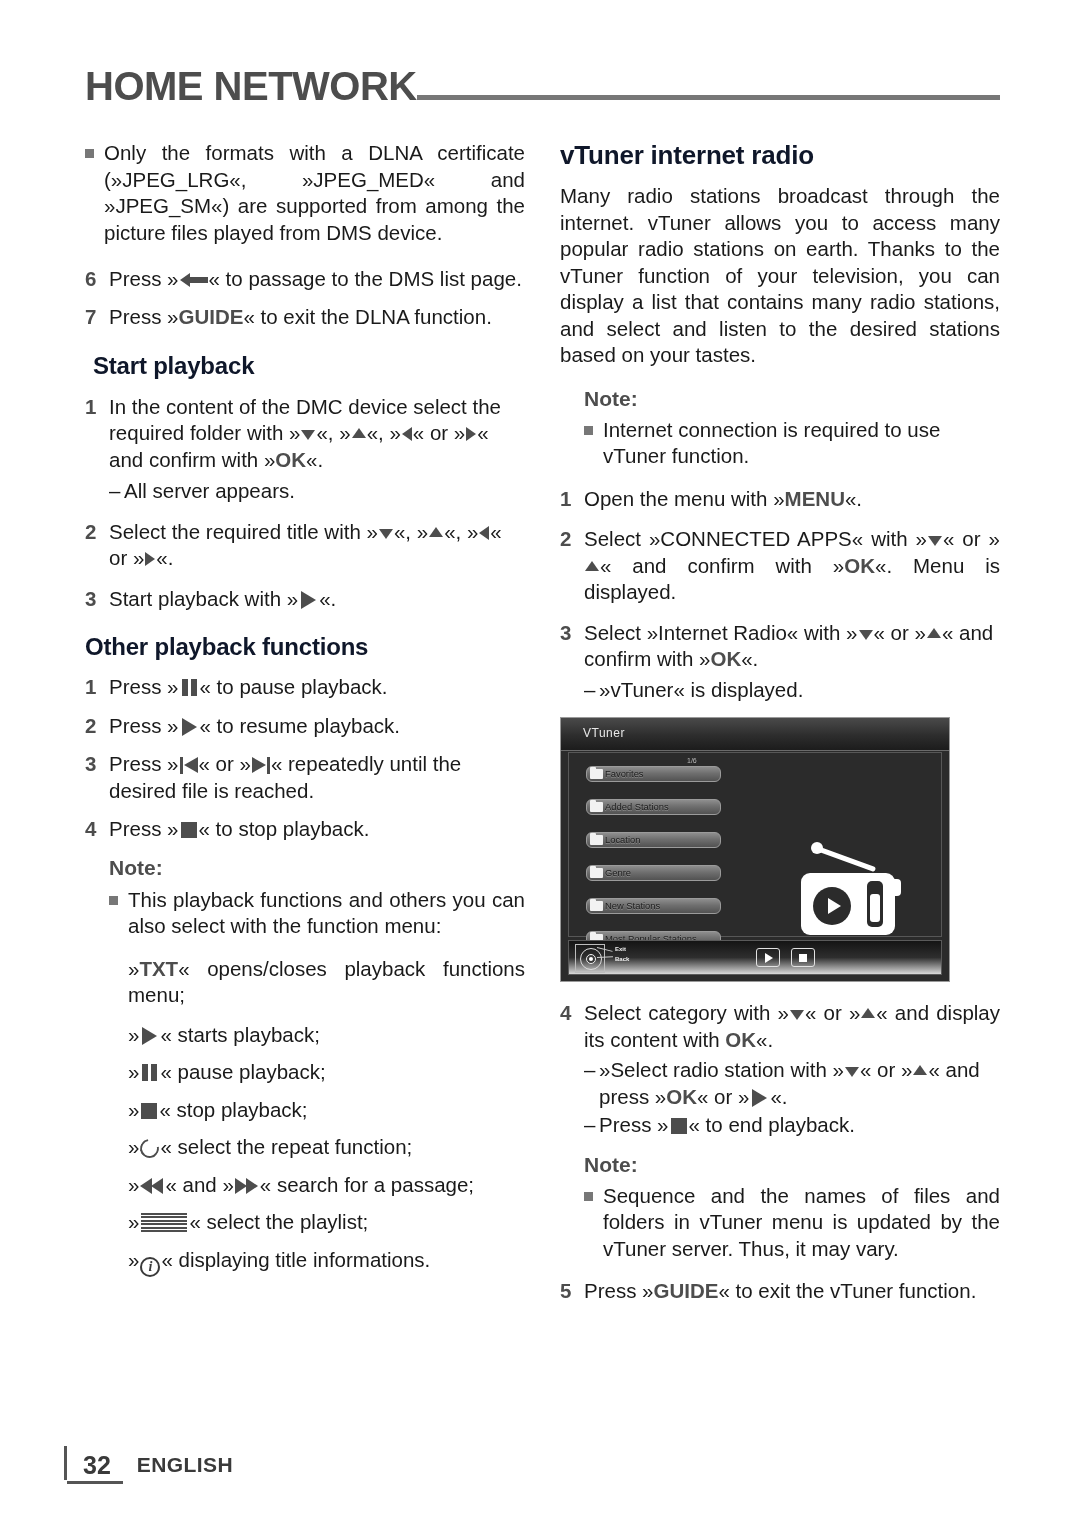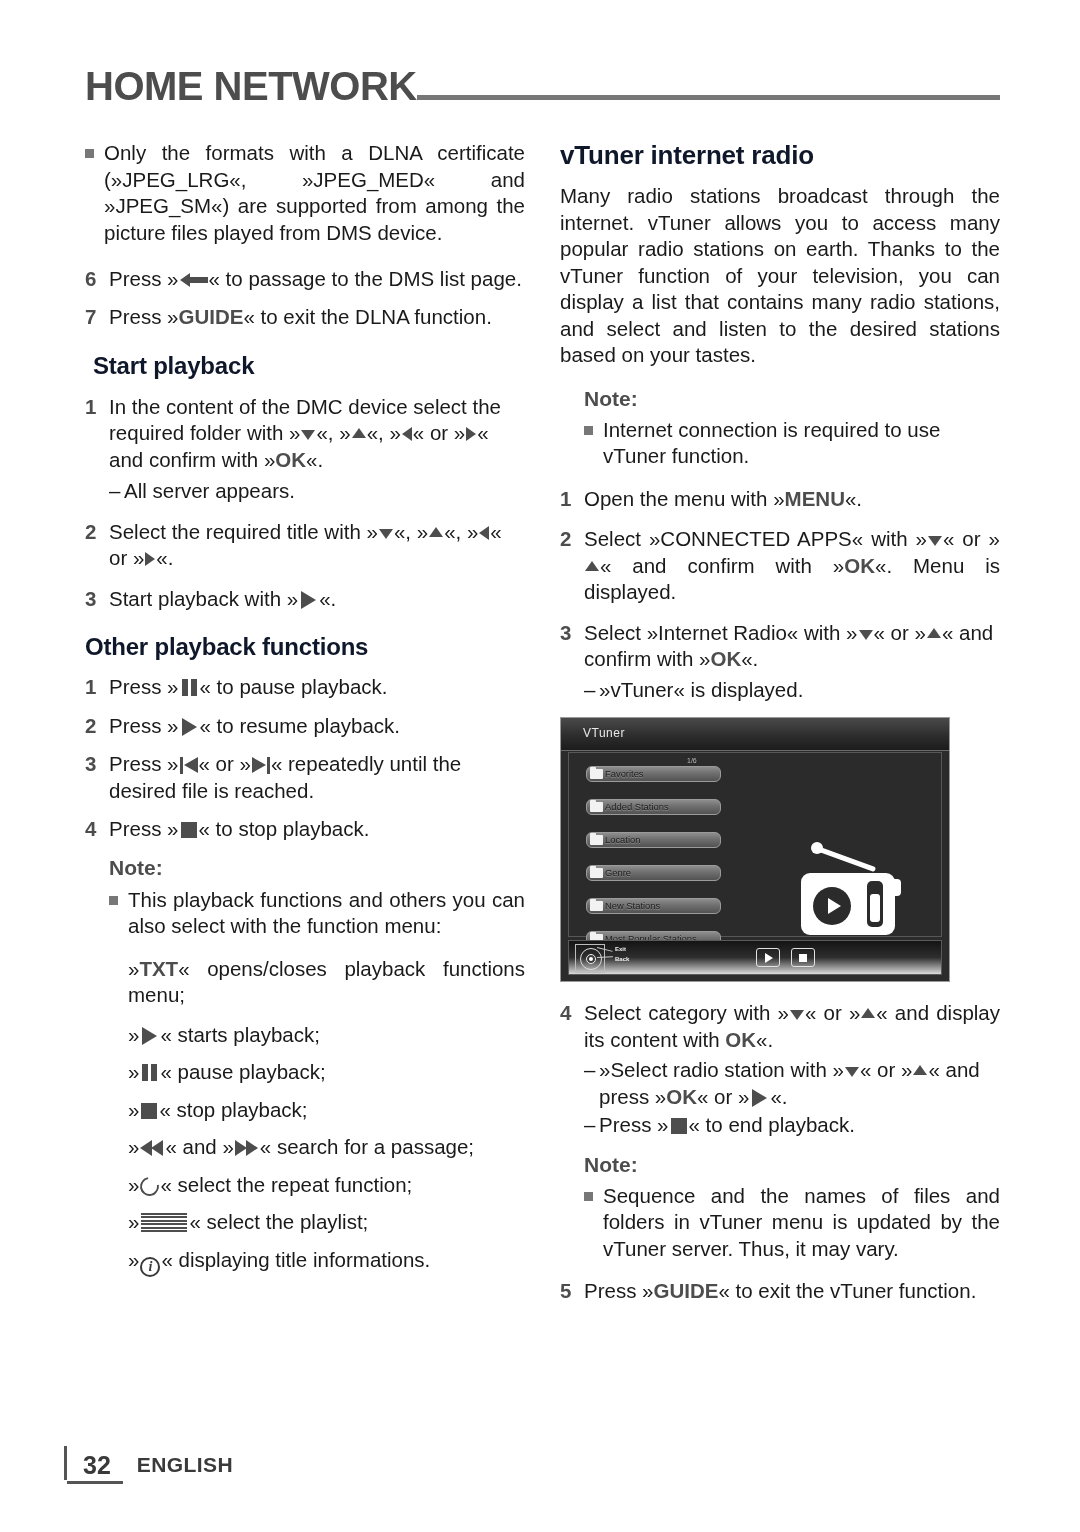--- a/index.html
+++ b/index.html
@@ -398,23 +398,23 @@
     </div>
 
     <div class="p" style="padding-left:19px;margin-bottom:13px;"><span>»</span><span class="kb">TXT</span><span>« opens/closes playback functions menu;</span></div>
 
     <div class="p nojust" style="padding-left:19px;margin-bottom:11px;">»<span class="g g-play"></span><span>« starts playback;</span></div>
 
     <div class="p nojust" style="padding-left:19px;margin-bottom:11px;">»<span class="g g-pause"><i></i><i></i></span><span>« pause playback;</span></div>
 
     <div class="p nojust" style="padding-left:19px;margin-bottom:11px;">»<span class="g g-stop"></span><span>« stop playback;</span></div>
 
+    <div class="p nojust" style="padding-left:19px;margin-bottom:11px;">»<span class="g g-repeat"></span><span>« select the repeat function;</span></div>
+
     <div class="p nojust" style="padding-left:19px;margin-bottom:11px;">»<span class="g g-rew"><span class="t1"></span><span class="t2"></span></span><span>« and »</span><span class="g g-ff"><span class="t1"></span><span class="t2"></span></span><span>« search for a passage;</span></div>
-
-    <div class="p nojust" style="padding-left:19px;margin-bottom:11px;">»<span class="g g-repeat"></span><span>« select the repeat function;</span></div>
 
     <div class="p nojust" style="padding-left:19px;margin-bottom:11px;">»<span class="g g-playlist"></span><span>« select the playlist;</span></div>
 
     <div class="p nojust" style="padding-left:19px;">»<span class="g g-info">i</span><span>« displaying title informations.</span></div>
   </div>
 
 </div>
 
 <div class="col col-right">
 

